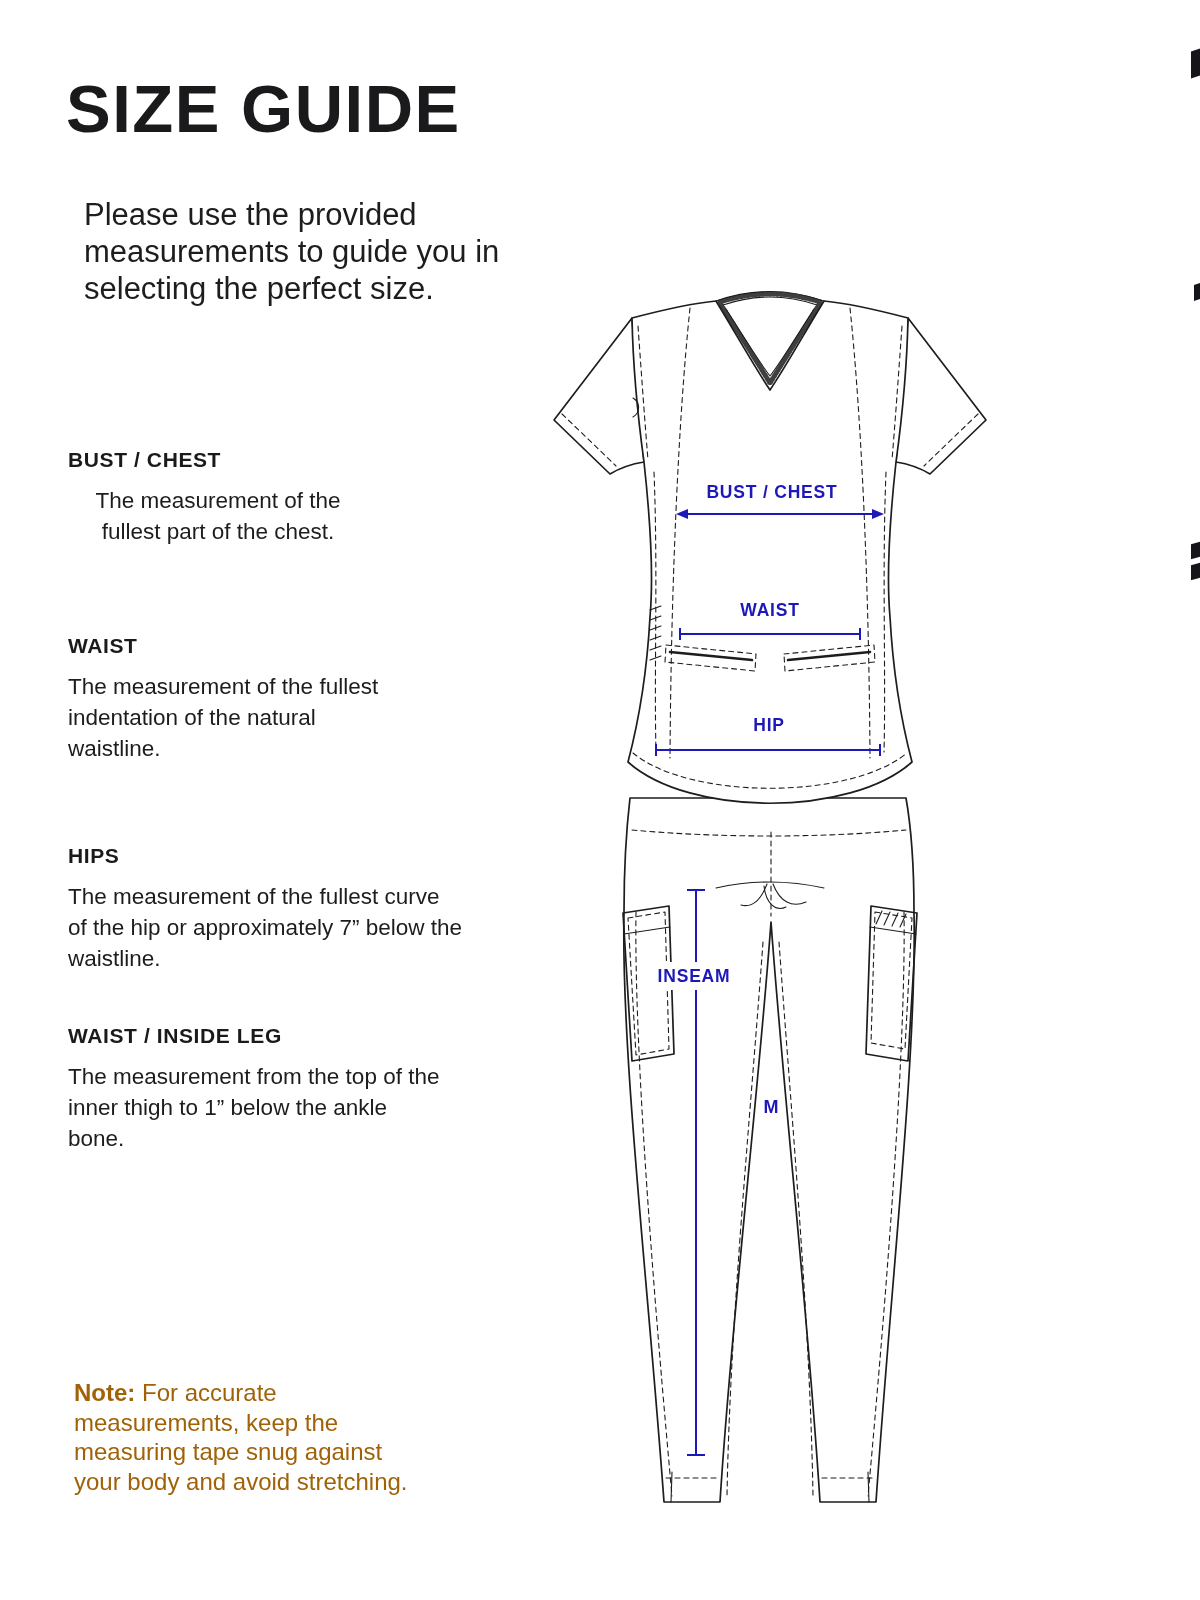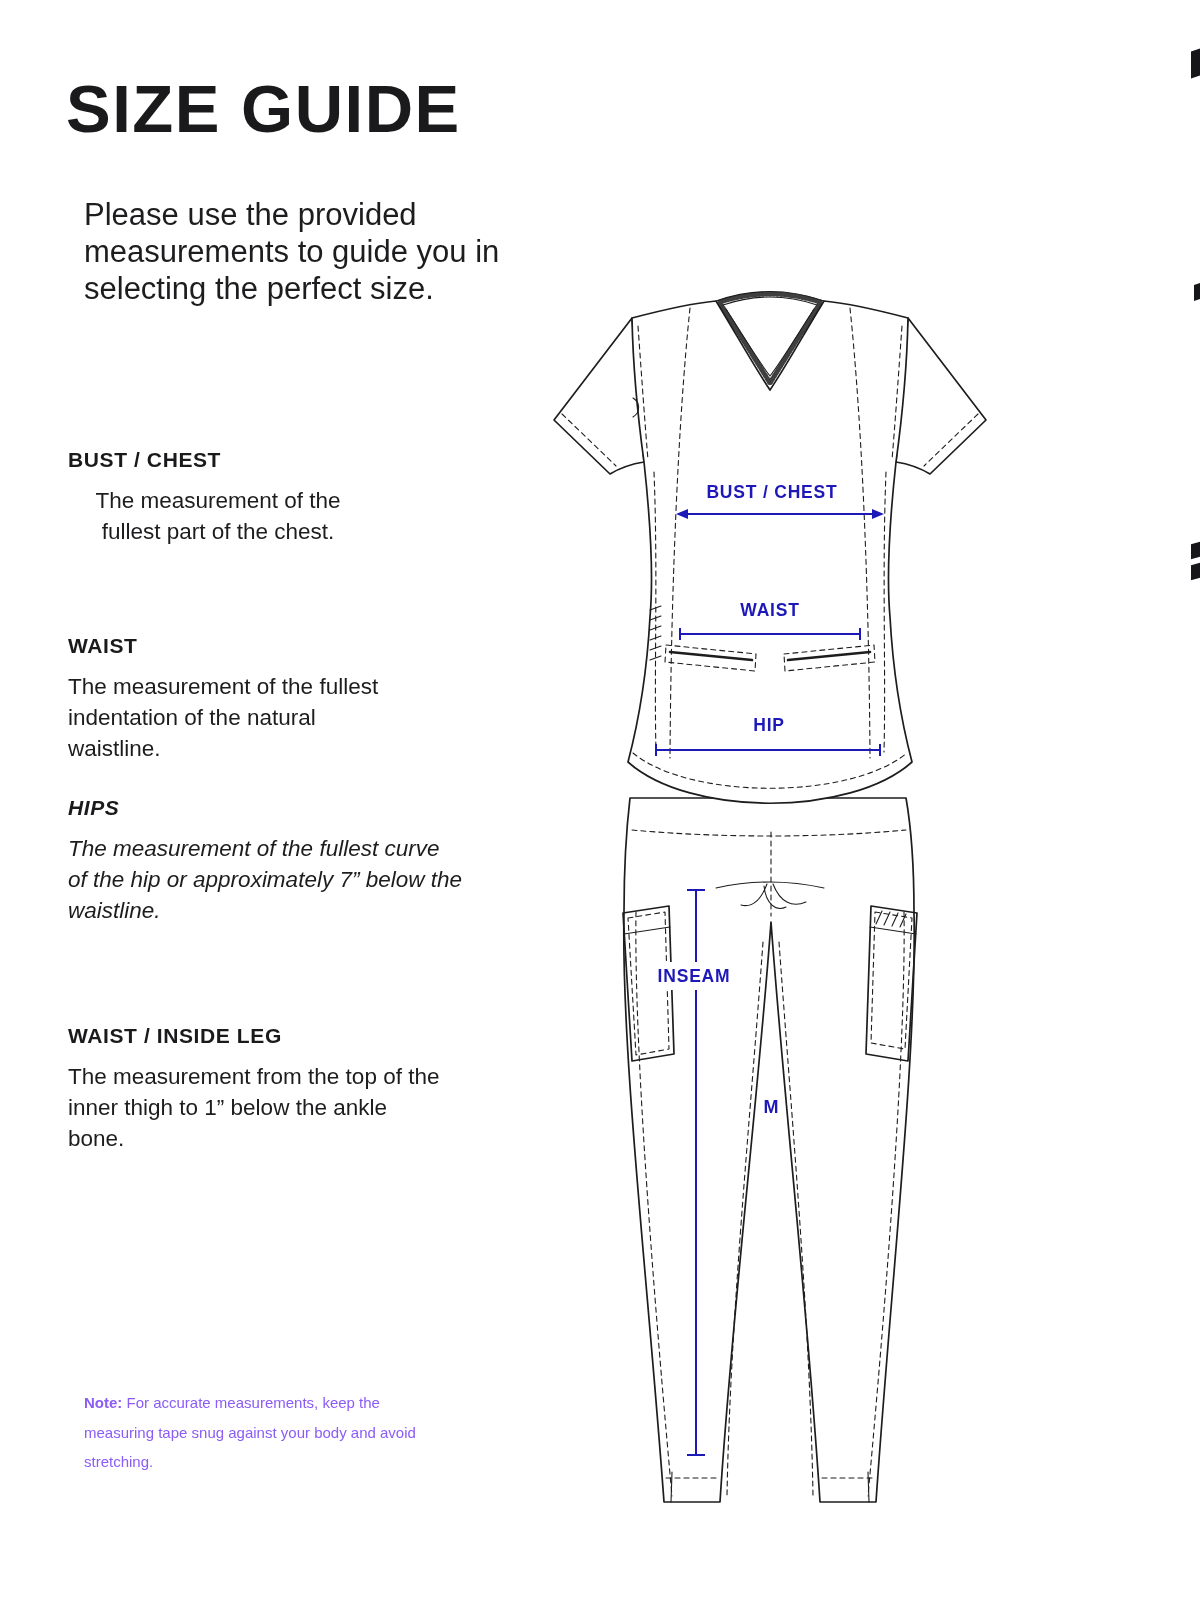--- a/index.html
+++ b/index.html
@@ -15,25 +15,25 @@
   }
   .intro {
     position:absolute; left:68px; top:180px; width:460px; margin:16px;
     font-size:31px; line-height:37px; color:#1d1d1f;
   }
   .sec { position:absolute; left:68px; margin:0; }
   .sec h2 { margin:0 0 13px 0; font-size:21px; font-weight:700; letter-spacing:0.6px; color:#1a1a1c; }
   .sec p  { margin:0; font-size:22.5px; line-height:31px; color:#1d1d1f; }
   .sec-bust   { top:448px; }  .sec-bust p   { width:300px;text-align:center; }
   .sec-waist  { top:634px; }  .sec-waist p  { width:325px; }
-  .sec-hips   { top:796px;font-style:italic; }  .sec-hips p   { width:395px; }
+  .sec-hips   { top:844px; }  .sec-hips p   { width:395px; }
   .sec-inseam { top:1024px; } .sec-inseam p { width:375px; }
   .note {
-    position:absolute; left:68px; top:1372px; width:348px; margin:16px;
-    font-size:15px; line-height:29.5px; color:#8b5cf6;
+    position:absolute; left:68px; top:1372px; width:348px; margin:6px;
+    font-size:24px; line-height:29.5px; color:#a16207;
   }
   .note strong { font-weight:700; }
   .diagram { position:absolute; left:520px; top:272px; }
 
   
   .ink path { stroke:var(--ink); fill:none; stroke-width:1.7; stroke-linecap:round; stroke-linejoin:round; }
   .ink path.fill { fill:#fff; }
   .ink path.thin { stroke-width:1.1; }
   .ink path.bold { stroke-width:2.6; }
   .ink path.dash { stroke-width:1.1; stroke-dasharray:5 4; }

